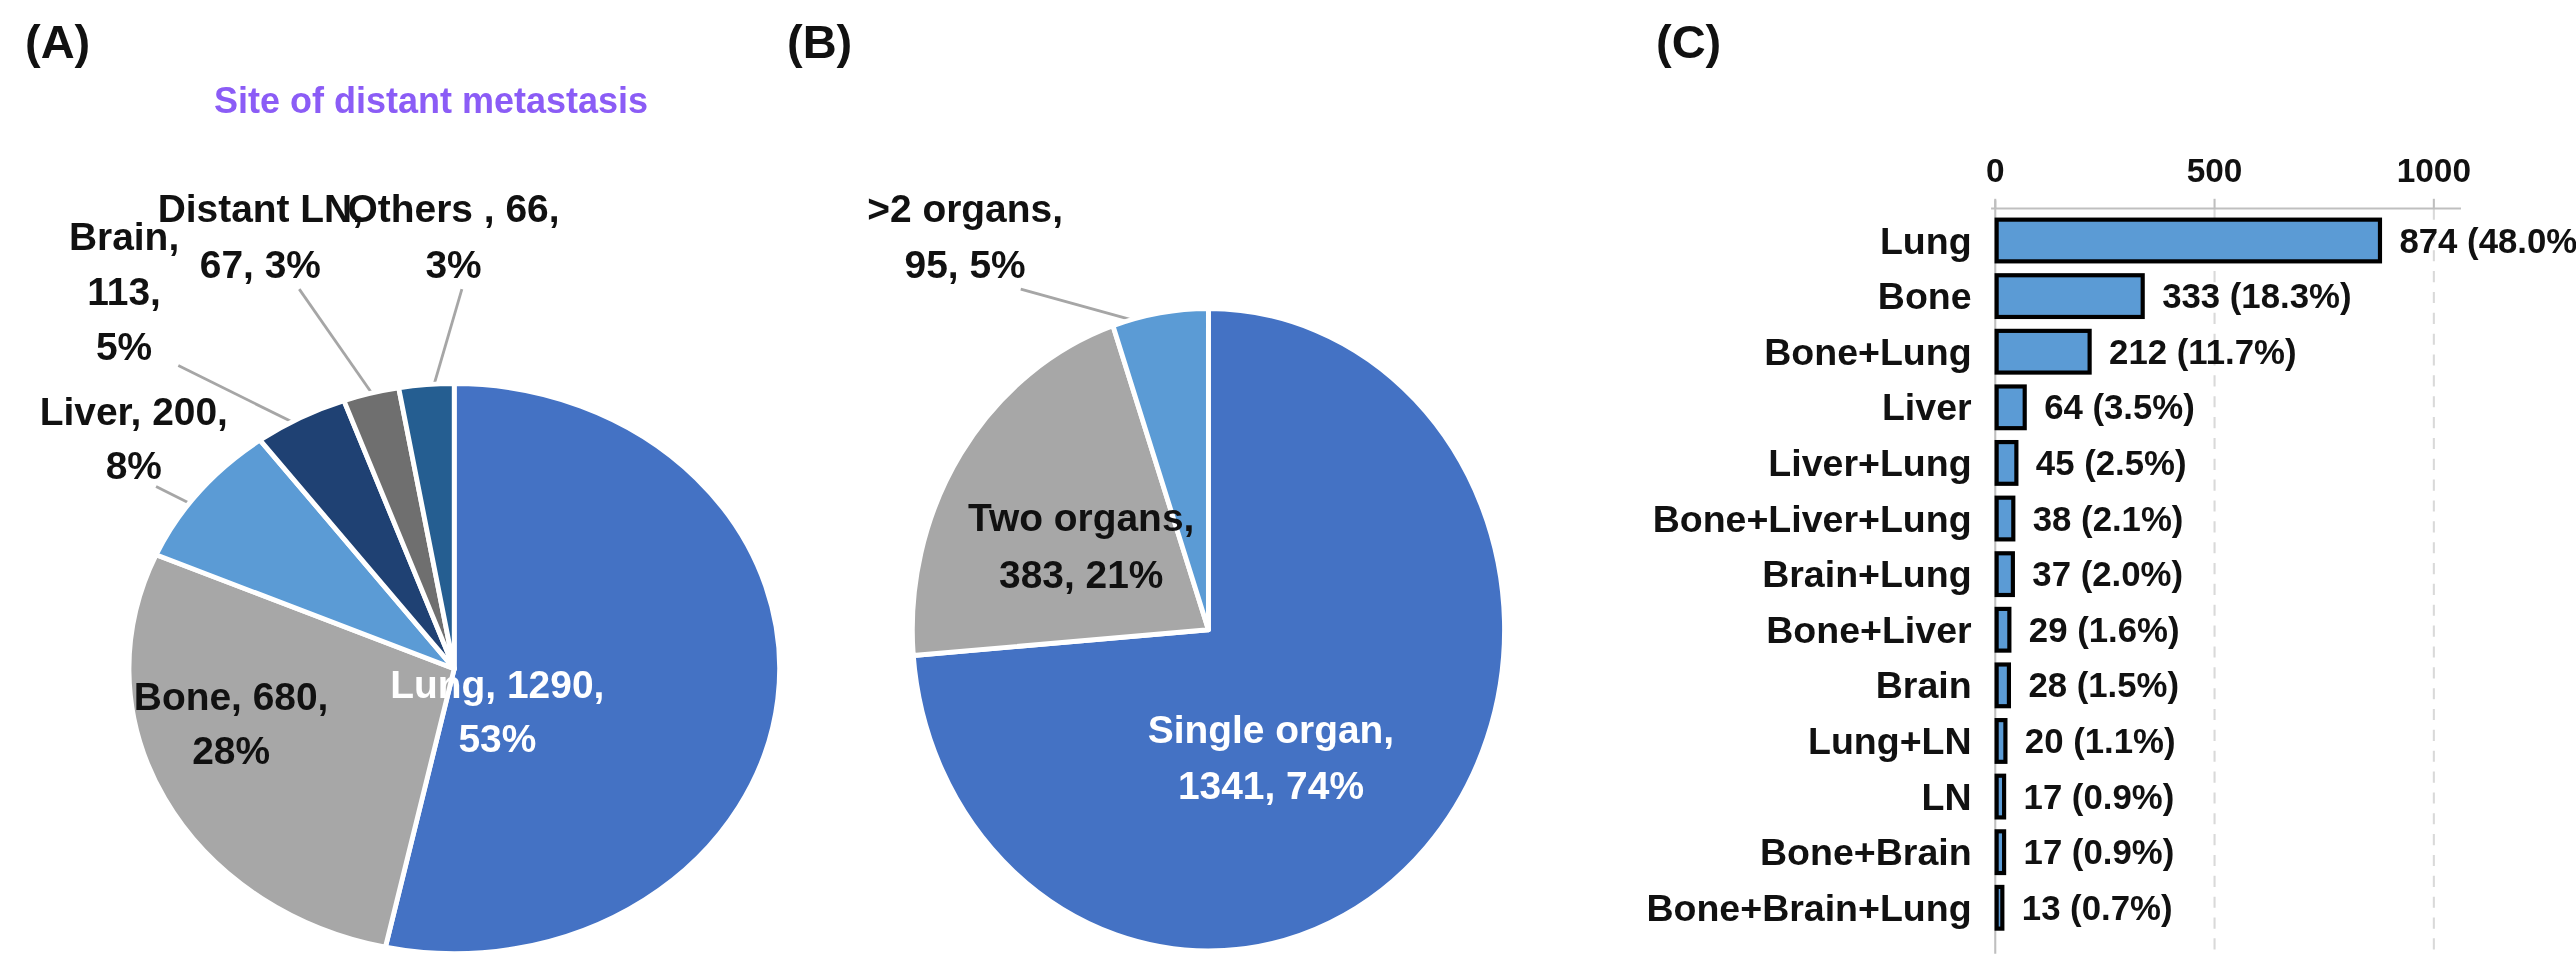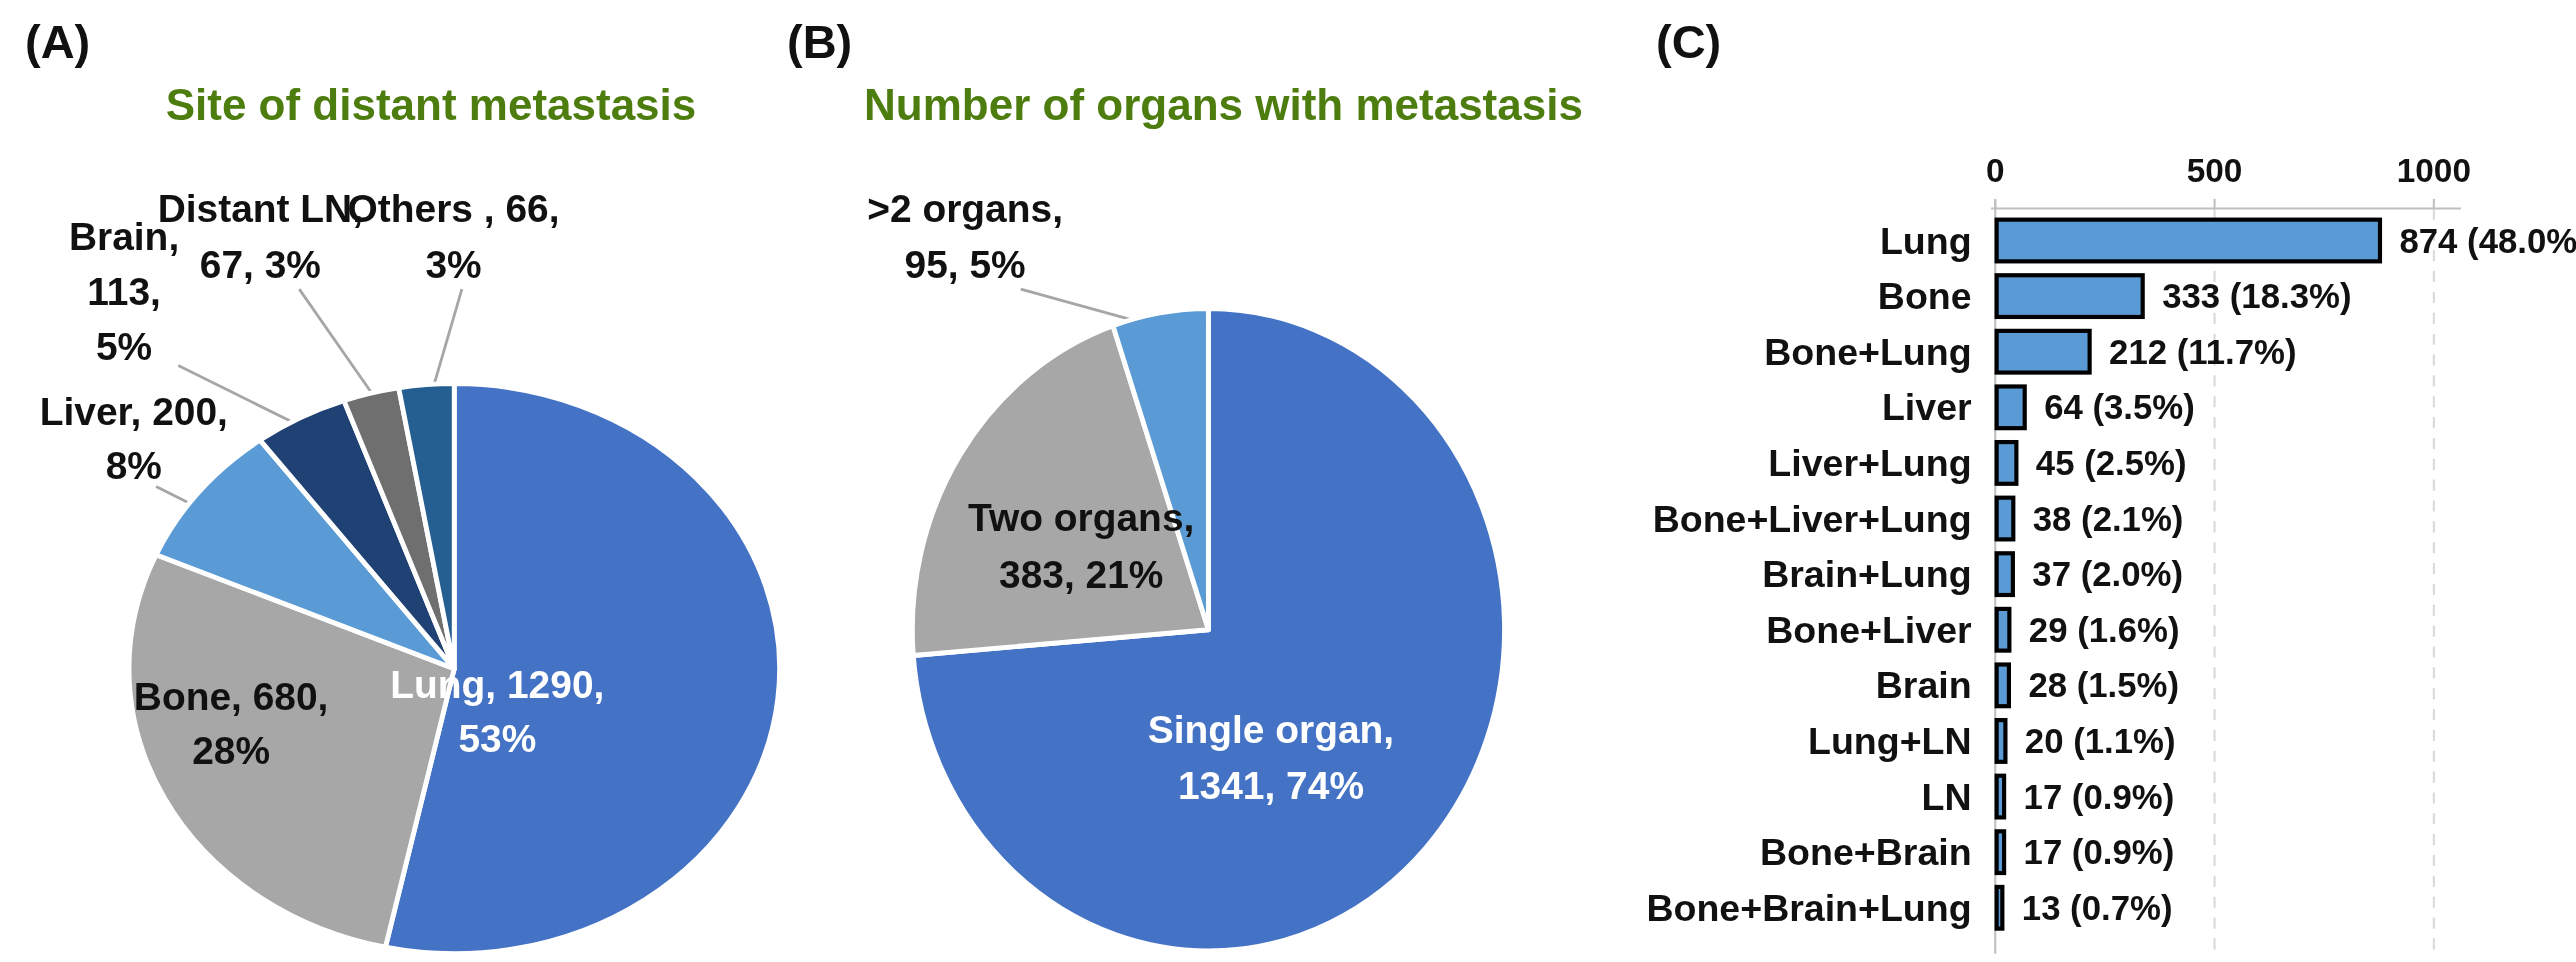--- a/index.html
+++ b/index.html
@@ -20,24 +20,24 @@
     font-weight:700;
     color:#111111;
     line-height:1;
   }
   #tag-a{left:25px;}
   #tag-b{left:787px;}
   #tag-c{left:1656px;}
   .panel-title{
     position:absolute;
     top:81px;
-    font-size:44px;
+    font-size:36px;
     font-weight:700;
     text-align:center;
-    color:#4d7c0f;
+    color:#8b5cf6;
     line-height:1.1;
     white-space:nowrap;
   }
   #title-a{left:0px;width:862px;}
   #title-b{left:827px;width:793px;}
   #title-c{left:1662px;width:897px;top:85px;}
   svg.layer{
     position:absolute;
     left:0;top:0;
     width:2576px;height:962px;
@@ -50,21 +50,20 @@
 </head>
 <body>
 
 <div class="canvas">
 
   <div class="panel-tag" id="tag-a">(A)</div>
   <div class="panel-tag" id="tag-b">(B)</div>
   <div class="panel-tag" id="tag-c">(C)</div>
 
   <div class="panel-title" id="title-a">Site of distant metastasis</div>
-  <div class="panel-title" id="title-b">Number of organs with metastasis</div>
 
   <svg class="layer" id="svg-a" viewBox="0 0 3705 1384">
       <line x1="256" y1="526" x2="450" y2="622" stroke="#A6A6A6" stroke-width="4"></line>
       <line x1="224" y1="700" x2="316" y2="746" stroke="#A6A6A6" stroke-width="4"></line>
       <line x1="430" y1="416" x2="543" y2="578" stroke="#A6A6A6" stroke-width="4"></line>
       <line x1="664" y1="416" x2="622" y2="560" stroke="#A6A6A6" stroke-width="4"></line>
       <path d="M 653 962 L 653.0 552.0 A 468 410 0 1 1 554.0 1362.7 Z" fill="#4472C4" stroke="#ffffff" stroke-width="7" stroke-linejoin="round"></path>
       <path d="M 653 962 L 554.0 1362.7 A 468 410 0 0 1 224.0 798.2 Z" fill="#A7A7A7" stroke="#ffffff" stroke-width="7" stroke-linejoin="round"></path>
       <path d="M 653 962 L 224.0 798.2 A 468 410 0 0 1 373.6 633.1 Z" fill="#5B9BD5" stroke="#ffffff" stroke-width="7" stroke-linejoin="round"></path>
       <path d="M 653 962 L 373.6 633.1 A 468 410 0 0 1 494.3 576.3 Z" fill="#1F4173" stroke="#ffffff" stroke-width="7" stroke-linejoin="round"></path>

